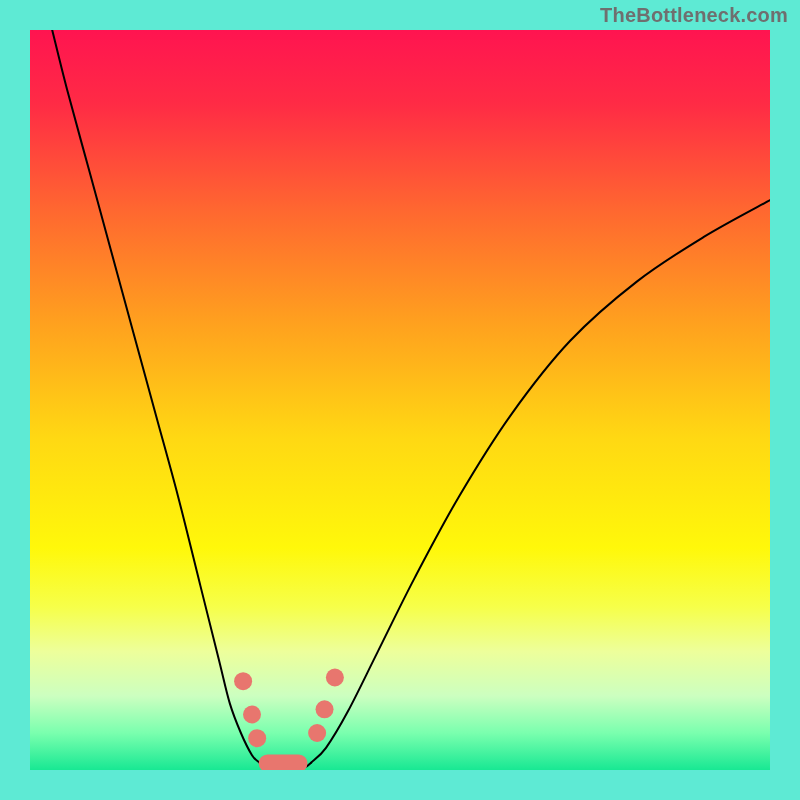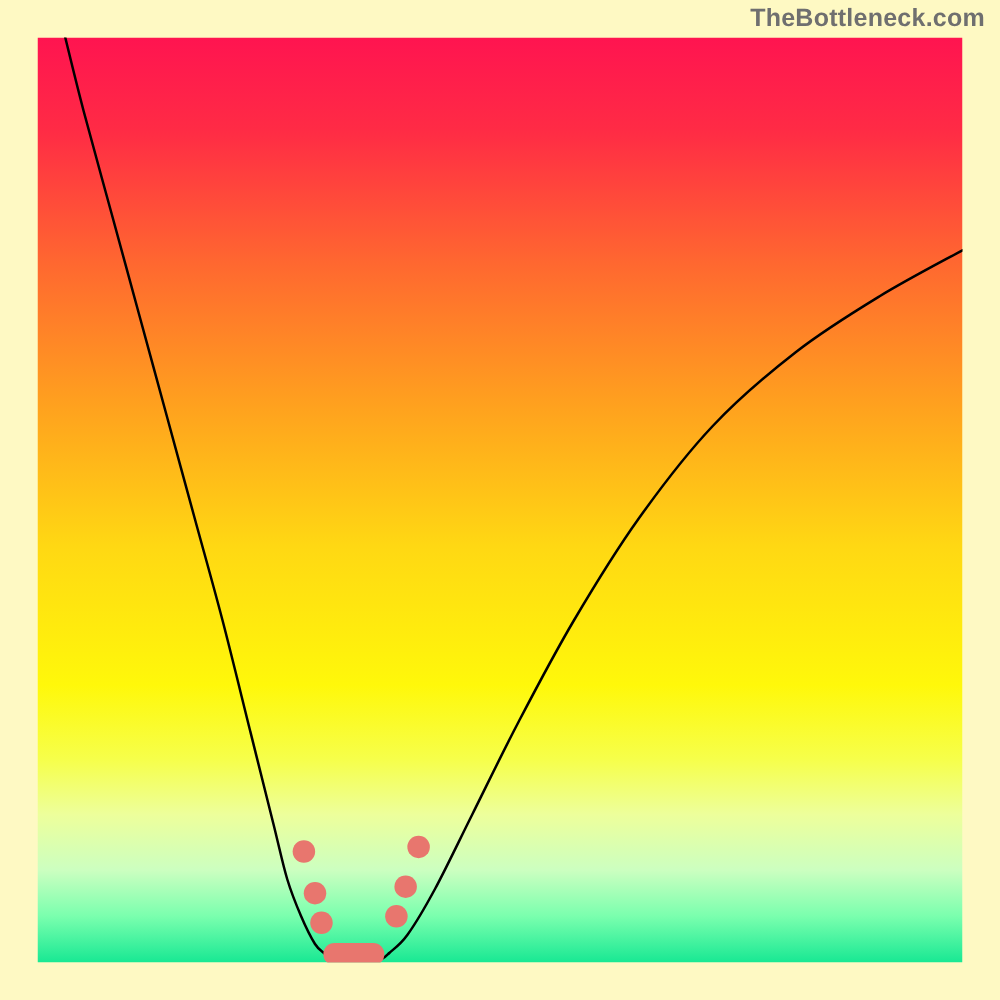--- a/index.html
+++ b/index.html
@@ -8,21 +8,21 @@
     width: 800px;
     height: 800px;
     background: #000;
     overflow: hidden;
     font-family: Arial, Helvetica, sans-serif;
   }
   .frame {
     position: absolute;
     left: 0; top: 0;
     width: 800px; height: 800px;
-    background: #fef9c3;
+    background: #5eead4;
   }
   .watermark {
     position: absolute;
     top: 4px;
     right: 12px;
     color: #6f6f6f;
     font-size: 20px;
     font-weight: 600;
     letter-spacing: 0.2px;
     user-select: none;

